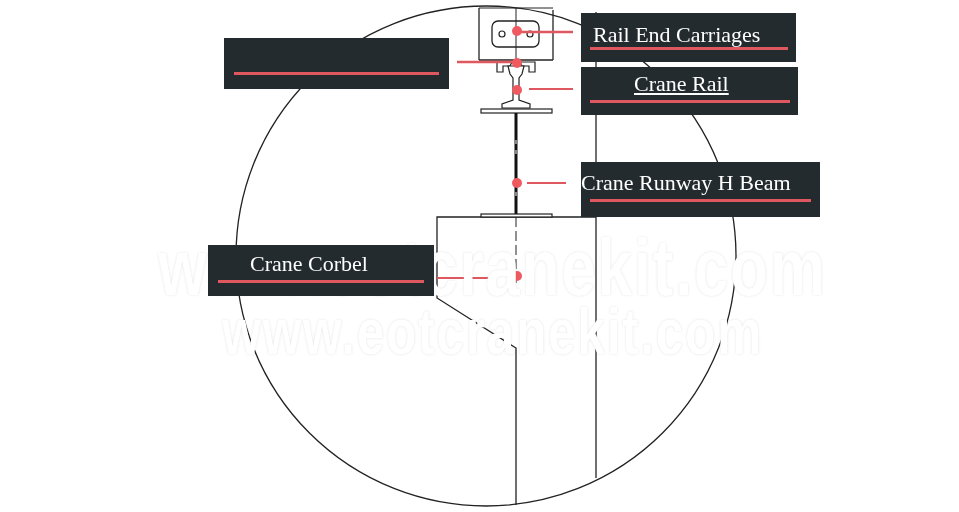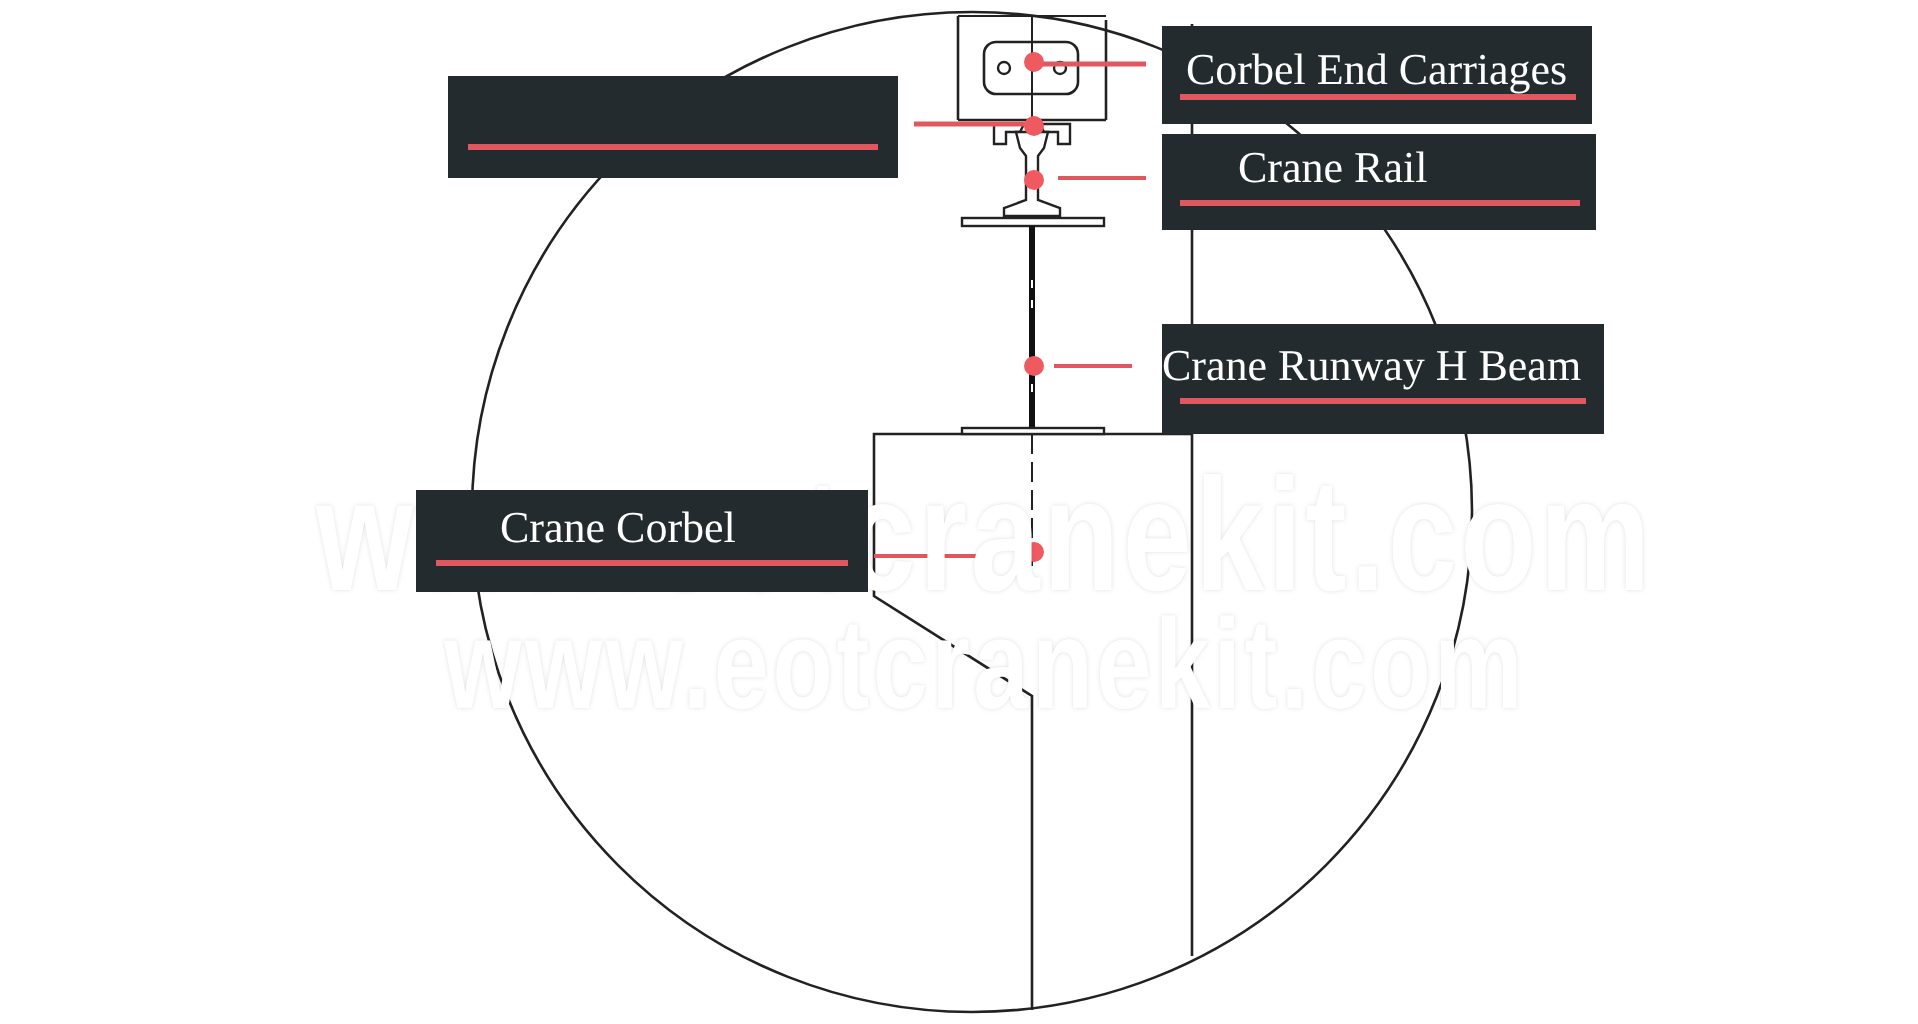--- a/index.html
+++ b/index.html
@@ -80,34 +80,34 @@
   <g>
     <line x1="437" y1="278" x2="495" y2="278" stroke="#e0585f" stroke-width="2"></line>
     <circle cx="517" cy="276" r="5" fill="#ef5a61"></circle>
   </g>
 </svg>
 
 <div class="watermark wm1">www.eotcranekit.com</div>
 <div class="watermark wm2">www.eotcranekit.com</div>
 
 <div class="label" style="left:581px; top:13px; width:215px; height:49px;">
-  <span class="text" style="left:12px; top:11px;">Corbel End Carriages</span>
+  <span class="text" style="left:12px; top:11px;">Rail End Carriages</span>
   <span class="uline" style="left:9px; right:8px; top:34px;"></span>
 </div>
 
 <div class="label" style="left:224px; top:38px; width:225px; height:51px;">
   <span class="uline" style="left:10px; right:10px; top:34px;"></span>
 </div>
 
 <div class="label" style="left:581px; top:67px; width:217px; height:48px;">
-  <span class="text" style="left:38px; top:6px;">Crane Rail</span>
+  <span class="text" style="left:53px; top:6px;text-decoration:underline;">Crane Rail</span>
   <span class="uline" style="left:9px; right:8px; top:33px;"></span>
 </div>
 
-<div class="label" style="left:581px; top:162px; width:221px; height:55px;">
+<div class="label" style="left:581px; top:162px; width:239px; height:55px;">
   <span class="text" style="left:0px; top:10px;">Crane Runway H Beam</span>
   <span class="uline" style="left:9px; right:9px; top:37px;"></span>
 </div>
 
 <div class="label" style="left:208px; top:245px; width:226px; height:51px;padding-left:28px;">
   <span class="text" style="left:42px; top:8px;">Crane Corbel</span>
   <span class="uline" style="left:10px; right:10px; top:35px;"></span>
 </div>
 
 </body></html>

